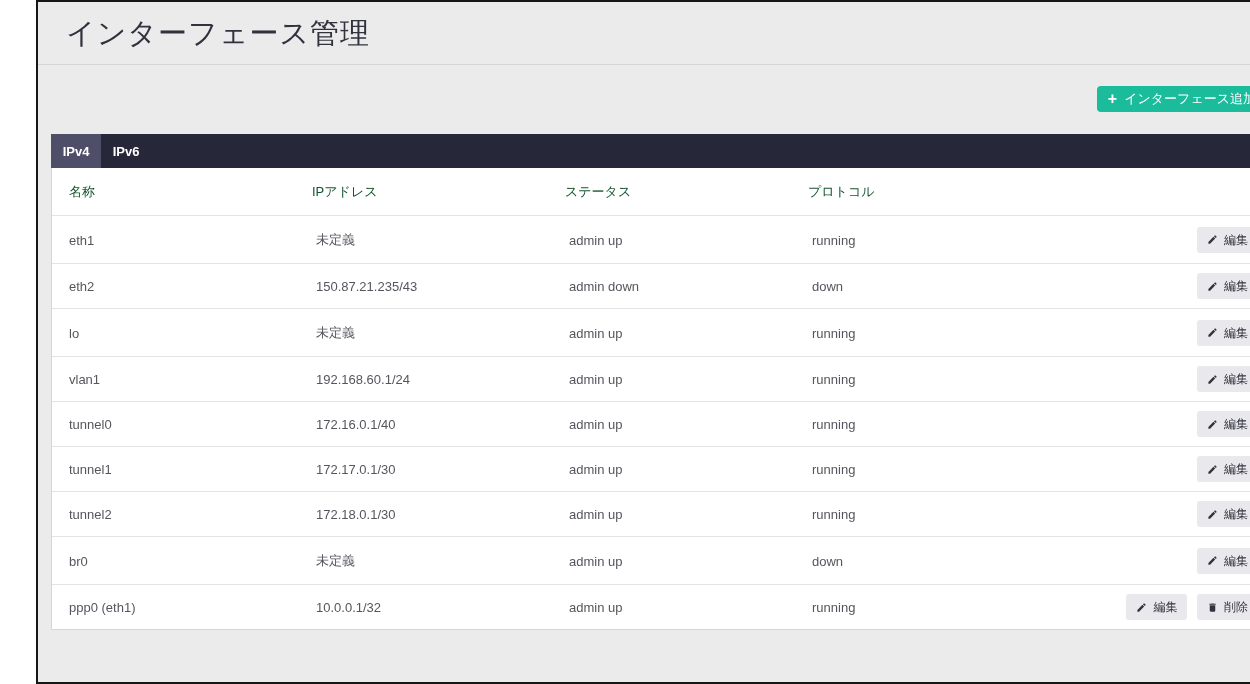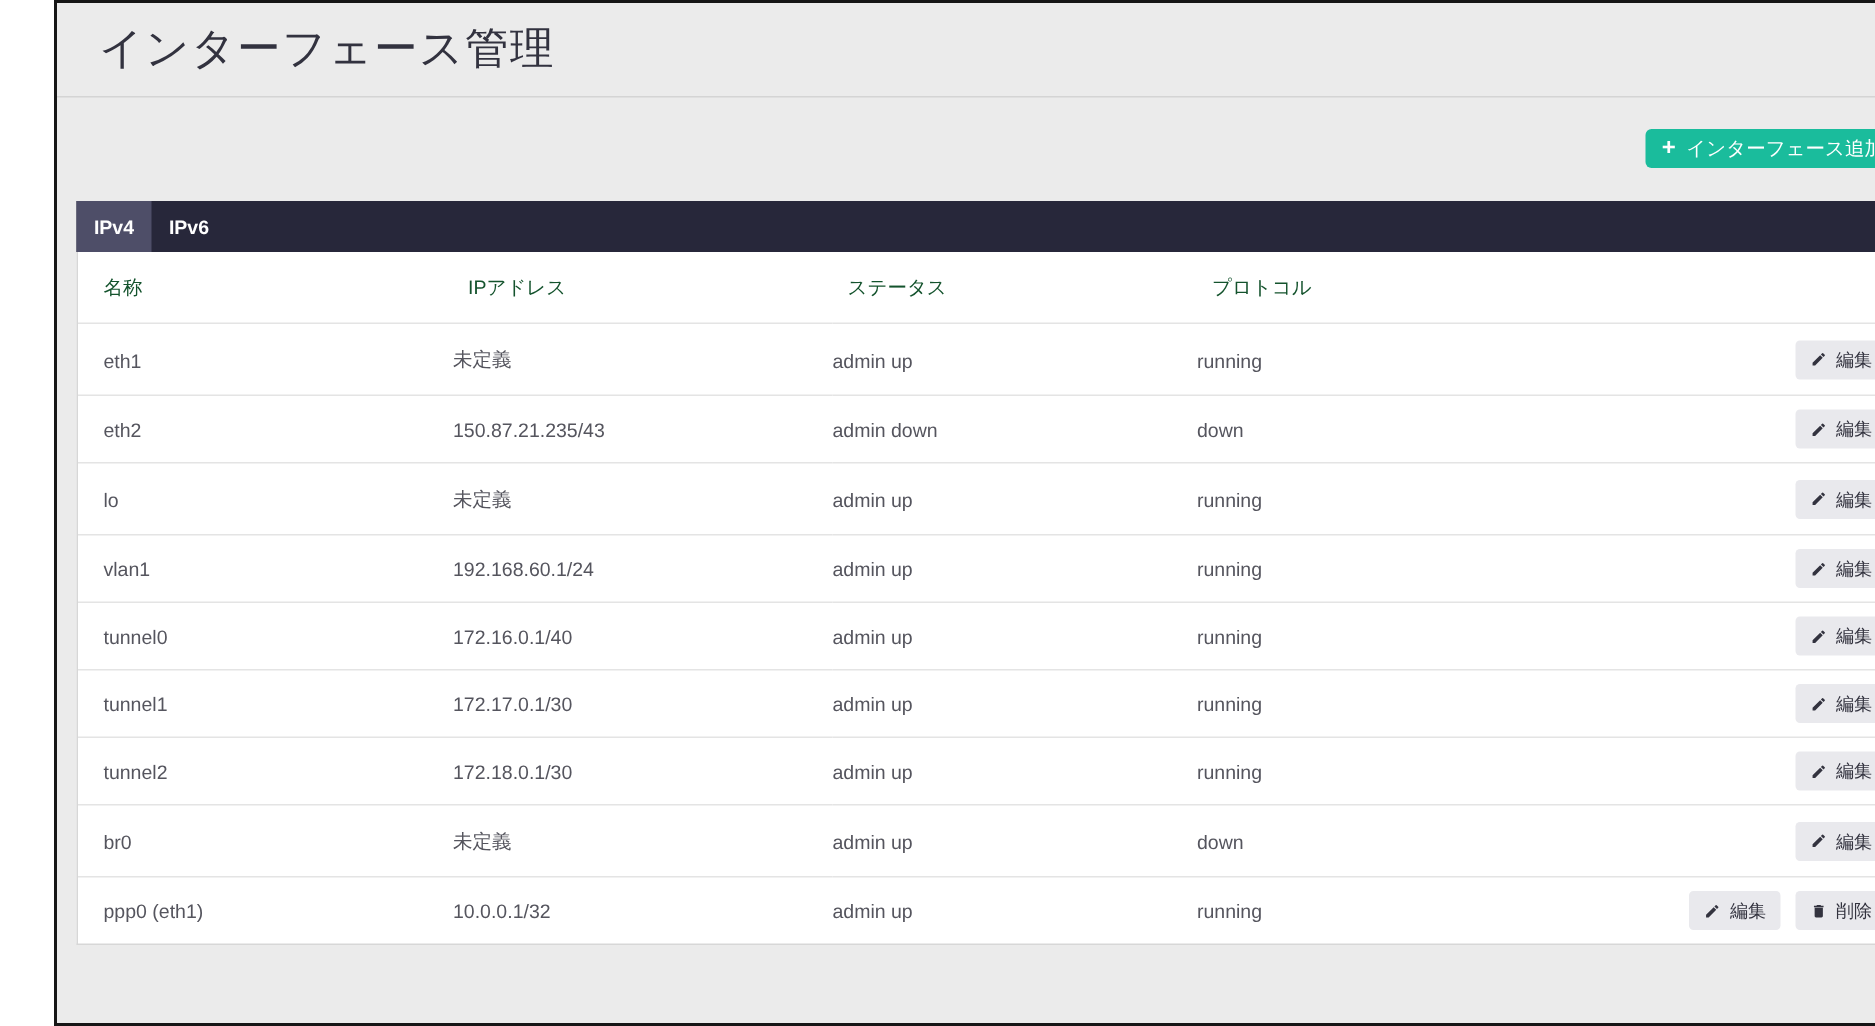--- a/index.html
+++ b/index.html
@@ -79,21 +79,21 @@
   }
   thead th {
     text-align: left;
     font-weight: 400;
     color: #14532d;
     padding: 15px 10px 14px;
     border-bottom: 1px solid #e4e4e4;
   }
   tbody td {
     color: #55555e;
-    padding: 15px 0 14px;
+    padding: 15px 14px 14px;
     border-bottom: 1px solid #e4e4e4;
     overflow: hidden;
     white-space: nowrap;
   }
   tbody tr:last-child td { border-bottom: none; }
   th.c-name, td.c-name { width: 250px; padding-left: 17px; }
   th.c-ip,   td.c-ip   { width: 253px; }
   th.c-status, td.c-status { width: 243px; }
   th.c-proto, td.c-proto { width: auto; }
   th.c-actions, td.c-actions {

